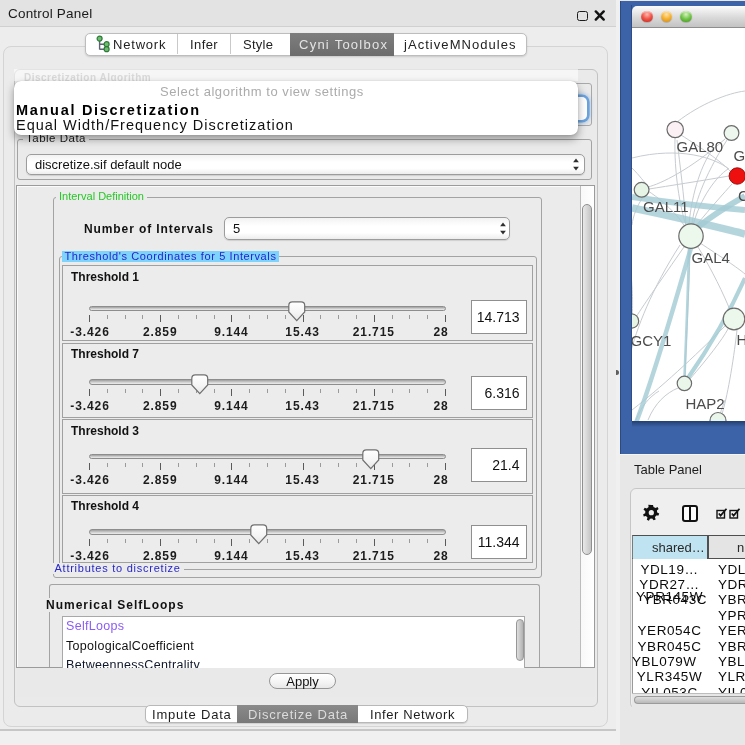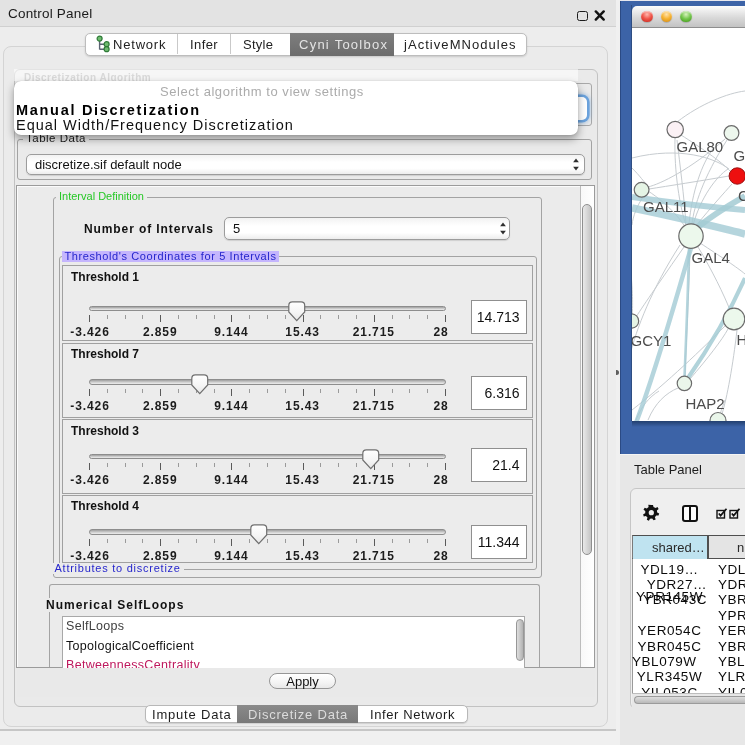--- a/index.html
+++ b/index.html
@@ -61,21 +61,21 @@
 <div class="gb" style="left:52.5px;top:196.5px;width:489.5px;height:381px"></div>
 <div class="gl" style="left:56px;top:191px;color:#26c826">Interval Definition</div>
 <div class="a" style="left:84px;top:222px;font-size:12px;letter-spacing:0.9px;font-weight:bold;color:#111">Number of Intervals</div>
 <div class="combo" style="left:224px;top:216.5px;width:286px;height:23px;border-radius:5px"></div>
 <div class="a" style="left:233px;top:220.5px;font-size:13px;color:#111">5</div>
 <svg class="a" style="left:498px;top:221.5px" width="10" height="13" viewBox="0 0 10 13">
     <path d="M5 0.5 L7.9 4.2 H2.1 Z" fill="#2f2f2f"></path>
     <path d="M5 12.5 L2.1 8.8 H7.9 Z" fill="#2f2f2f"></path>
   </svg>
 <div class="gb" style="left:58.5px;top:256px;width:478px;height:314px"></div>
-<div class="gl" style="left:61.5px;top:250.5px;letter-spacing:0.6px;color:#2626cc;background:#c4b5fd">Threshold's Coordinates for 5 Intervals</div>
+<div class="gl" style="left:61.5px;top:250.5px;letter-spacing:0.6px;color:#2626cc;background:#7dd3fc">Threshold's Coordinates for 5 Intervals</div>
 <div class="a" style="left:61.5px;top:265.0px;width:471px;height:76.0px;border:1px solid #a0a0a0;background:#ececec"></div>
 <div class="thl" style="top:269.5px">Threshold 1</div>
 <div class="track" style="top:305.5px"></div>
 <div class="tick" style="left:89.0px;top:315.0px;height:7px;background:#5a5a5a"></div>
 <div class="tick" style="left:106.8px;top:315.0px;height:4px;background:#9a9a9a"></div>
 <div class="tick" style="left:124.6px;top:315.0px;height:4px;background:#9a9a9a"></div>
 <div class="tick" style="left:142.4px;top:315.0px;height:4px;background:#9a9a9a"></div>
 <div class="tick" style="left:160.2px;top:315.0px;height:7px;background:#5a5a5a"></div>
 <div class="tick" style="left:178.0px;top:315.0px;height:4px;background:#9a9a9a"></div>
 <div class="tick" style="left:195.8px;top:315.0px;height:4px;background:#9a9a9a"></div>
@@ -230,23 +230,23 @@
         <stop offset="1" stop-color="#e6e6e6"></stop>
       </linearGradient>
     </defs>
 <path d="M0.8 4.4 Q0.8 0.8 4.4 0.8 L13.1 0.8 Q16.7 0.8 16.7 4.4 L16.7 11 L8.75 19.7 L0.8 11 Z" fill="url(#g4)" stroke="#6f6f6f" stroke-width="1.2"></path>
   </svg>
 <div class="vbox" style="top:525.4px">11.344</div>
 <div class="a" style="left:49px;top:584px;width:491px;height:83px;border:1px solid #a3a3a3;border-bottom:none;border-radius:3px 3px 0 0"></div>
 <div class="gl" style="left:51.5px;top:563px;letter-spacing:0.75px;color:#2626cc">Attributes to discretize</div>
 <div class="a" style="left:44px;top:597.5px;font-size:12px;letter-spacing:1.0px;font-weight:bold;color:#111;background:#ebebeb;padding:0 2px">Numerical SelfLoops</div>
 <div class="a" style="left:61.5px;top:615.5px;width:463px;height:52px;background:#fff;border:1px solid #a8a8a8;border-bottom:none"></div>
-<div class="a" style="left:66px;top:619px;font-size:12.5px;letter-spacing:0.3px;color:#404040">SelfLoops</div>
+<div class="a" style="left:66px;top:619px;font-size:12.5px;letter-spacing:0.3px;color:#8b5cf6">SelfLoops</div>
 <div class="a" style="left:66px;top:638.5px;font-size:12.5px;letter-spacing:0.3px;color:#111">TopologicalCoefficient</div>
-<div class="a" style="left:66px;top:658px;font-size:12.5px;letter-spacing:0.3px;color:#be185d">BetweennessCentrality</div>
+<div class="a" style="left:66px;top:658px;font-size:12.5px;letter-spacing:0.3px;color:#0f172a">BetweennessCentrality</div>
 <div class="a" style="left:515.5px;top:618.5px;width:8px;height:42px;border:1px solid #979797;border-radius:4px;background:linear-gradient(90deg,#dedede,#b2b2b2)"></div>
 <div class="a" style="left:16.5px;top:667.5px;width:578px;height:29px;background:#e9e9e9;z-index:4"></div>
 <div class="a" style="left:269px;top:672.5px;width:67px;height:16.5px;border:1px solid #969696;border-radius:8px;background:linear-gradient(#ffffff,#f4f4f4 60%,#e8e8e8);z-index:5"></div>
 <div class="a" style="left:269px;top:673.5px;width:67px;text-align:center;font-size:13px;color:#111;z-index:6">Apply</div>
 <div class="a" style="left:144.5px;top:704.5px;width:323px;height:18.5px;background:#fff;border:1px solid #b8b8b8;border-radius:5px;box-shadow:0 1px 1px rgba(0,0,0,0.12);z-index:6"></div>
 <div class="a" style="left:237px;top:704.5px;width:121px;height:18.5px;background:linear-gradient(#8a8a8a,#787878);z-index:7"></div>
 <div class="a" style="left:152px;top:707px;font-size:13px;letter-spacing:0.8px;color:#1d1d1d;z-index:8">Impute Data</div>
 <div class="a" style="left:248px;top:707px;font-size:13px;letter-spacing:0.8px;color:#dcdcdc;z-index:8">Discretize Data</div>
 <div class="a" style="left:370px;top:707px;font-size:13px;letter-spacing:0.6px;color:#1d1d1d;z-index:8">Infer Network</div>
 <div class="a" style="left:0;top:729px;width:616px;height:1.5px;background:#c6c6c6"></div>
@@ -330,21 +330,21 @@
     <path d="M2.8 5.5 L4.6 7.6 L10.5 0.8" fill="none" stroke="#111" stroke-width="1.7"></path>
   </svg>
 <div class="a" style="left:631.5px;top:534.8px;width:113.5px;height:24.4px;background:#e4e4e4;border-top:1.2px solid #4f4f4f;border-bottom:1.2px solid #4f4f4f;border-left:1px solid #7a7a7a"></div>
 <div class="a" style="left:632.5px;top:536px;width:74.8px;height:23px;background:#bfe3f0"></div>
 <div class="a" style="left:707.3px;top:536px;width:1.6px;height:23px;background:#4f4f4f"></div>
 <div class="a" style="left:652px;top:540px;font-size:13px;color:#2a2a2a">shared…</div>
 <div class="a" style="left:737px;top:540px;font-size:13px;color:#2a2a2a">n</div>
 <div class="a" style="left:631.5px;top:559.2px;width:113.5px;height:133.8px;background:#fff;border-left:1px solid #9a9a9a"></div>
 <div class="rowt" style="left:632px;top:561.5px;width:75px;text-align:center">YDL19…</div>
 <div class="rowt" style="left:718px;top:561.5px">YDL1</div>
-<div class="rowt" style="left:632px;top:576.9px;width:75px;text-align:right">YDR27…</div>
+<div class="rowt" style="left:632px;top:576.9px;width:75px;text-align:center">YDR27…</div>
 <div class="rowt" style="left:718px;top:576.9px">YDR2</div>
 <div class="rowt" style="left:632px;top:592.3px;width:75px;text-align:right">YBR043C</div>
 <div class="rowt" style="left:718px;top:592.3px">YBR0</div>
 <div class="rowt" style="left:632px;top:589px;width:75px;text-align:center">YPR145W</div>
 <div class="rowt" style="left:718px;top:607.7px">YPR1</div>
 <div class="rowt" style="left:632px;top:623.1px;width:75px;text-align:center">YER054C</div>
 <div class="rowt" style="left:718px;top:623.1px">YER0</div>
 <div class="rowt" style="left:632px;top:638.5px;width:75px;text-align:center">YBR045C</div>
 <div class="rowt" style="left:718px;top:638.5px">YBR0</div>
 <div class="rowt" style="left:632px;top:653.9px;width:75px;text-align:left">YBL079W</div>

